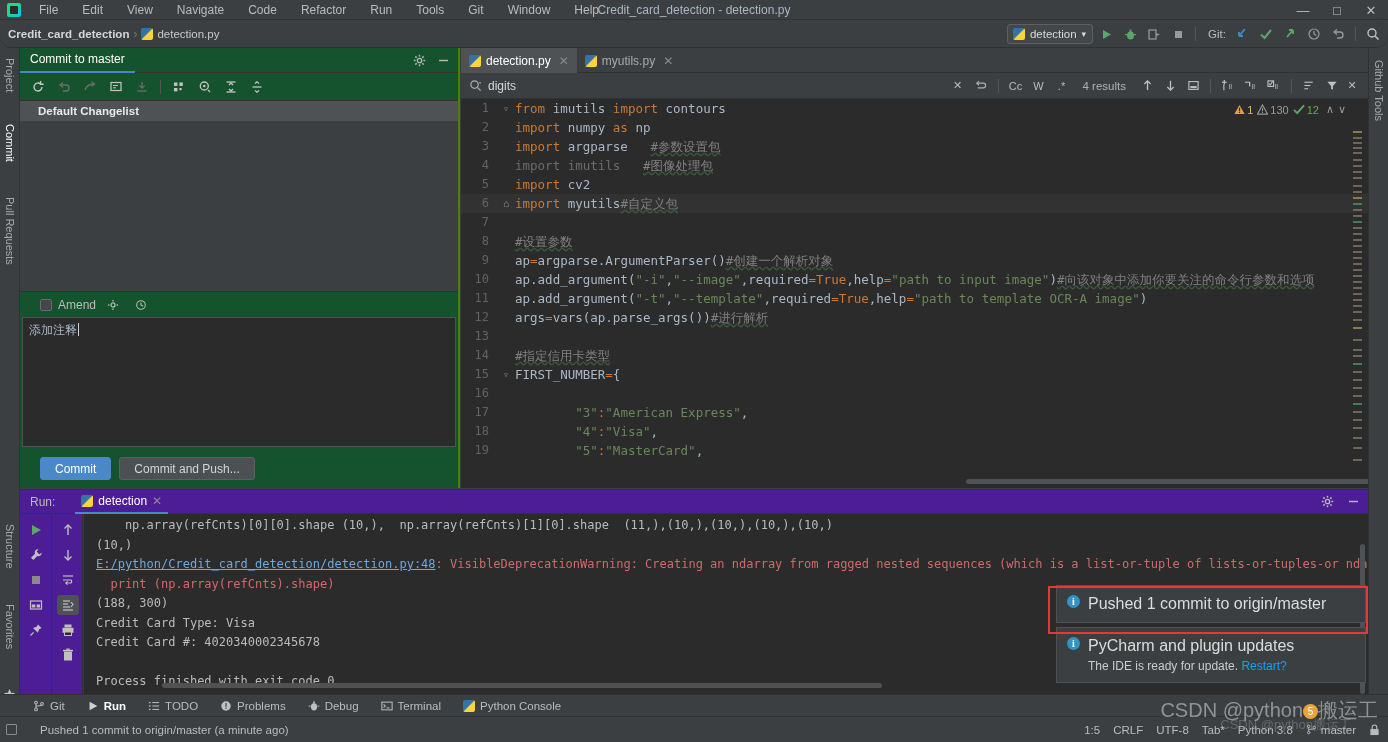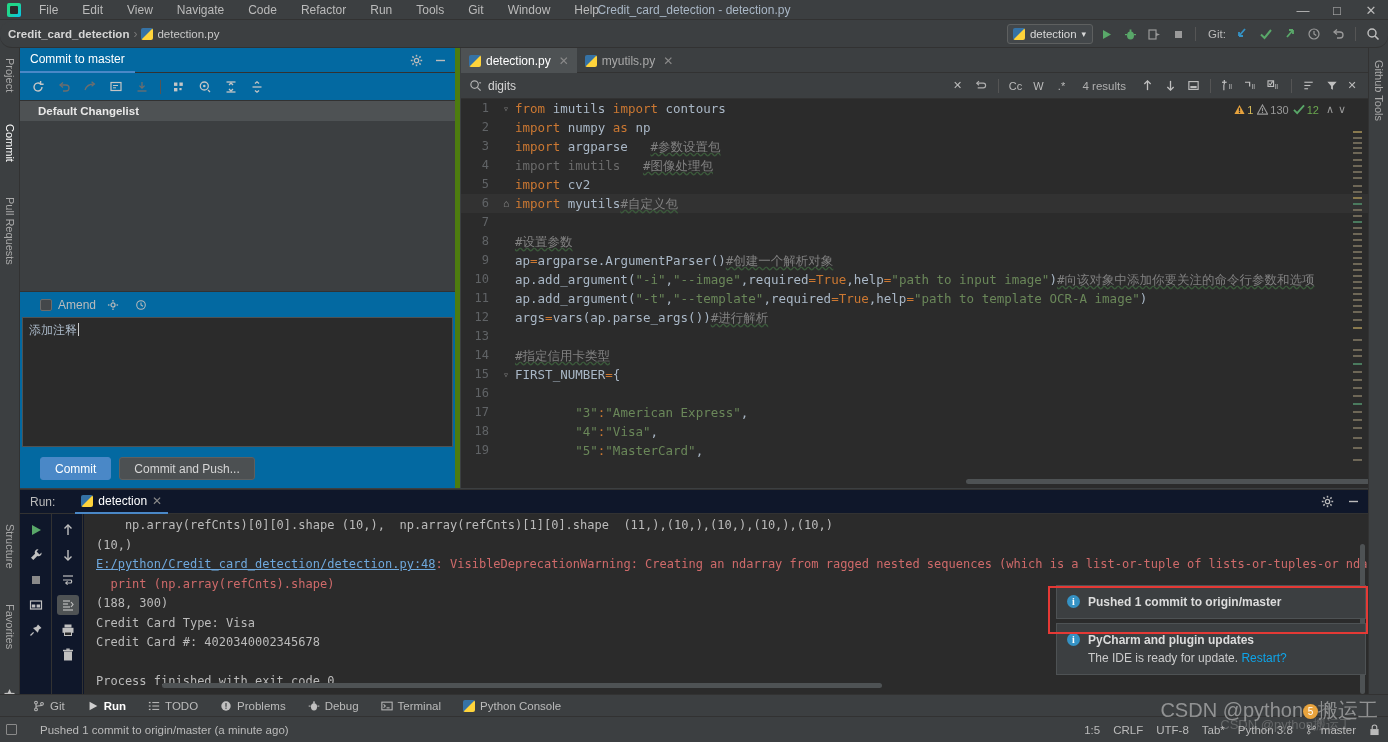--- a/index.html
+++ b/index.html
@@ -81,21 +81,21 @@
   }
   .vtab.sel{ color:#ffffff; }
   .rstripe{
     position:absolute; right:0; top:48px; width:20px; height:646px;
     background:#3c3f41; border-left:1px solid #323232;
   }
 
   
   .commitpanel{
     position:absolute; left:20px; top:48px; width:440px; height:440px;
-    background:#0369a1; border-right:5px solid #4d7c0f;
+    background:#14532d; border-right:2px solid #4d7c0f;
   }
   .cp-head{
     height:25px; display:flex; align-items:center; position:relative;
     border-bottom:1px solid #323232;
   }
   .cp-title{
     font-size:12px; color:#ffffff; padding:0 10px; height:25px;
     display:flex; align-items:center; border-bottom:2px solid #4a88c7;
   }
   .cp-head-right{ position:absolute; right:4px; display:flex; gap:2px; align-items:center;}
@@ -193,21 +193,21 @@
   .mk{ position:absolute; right:0; width:9px; height:2px; }
 
   .hscroll{
     position:absolute; left:505px; bottom:4px; width:750px; height:5px;
     background:#4e5254; border-radius:3px;
   }
 
   
   .runpanel{
     position:absolute; left:20px; top:489px; width:1348px; height:205px;
-    background:#0f172a; border-top:1px solid #323232;
+    background:#4c1d95; border-top:1px solid #323232;
   }
   .run-head{
     height:24px; display:flex; align-items:center; position:relative;
     border-bottom:1px solid #323232;
   }
   .run-label{ font-size:12px; color:#bbbbbb; padding-left:10px; }
   .run-tab{
     display:flex; align-items:center; gap:5px; font-size:12px; color:#ffffff;
     margin-left:20px; height:24px; padding:0 6px; border-bottom:2px solid #4a88c7;
   }
@@ -249,21 +249,21 @@
   .notif{
     background:#3c3f41; border:1px solid #4e5254; padding:9px 10px;
     display:flex; gap:8px; align-items:flex-start;
   }
   .notif + .notif{ margin-top:4px; }
   .iicon{
     width:13px;height:13px;border-radius:50%;background:#3592c4;color:#ffffff;
     font-size:10px; font-weight:bold; display:flex;align-items:center;justify-content:center;
     flex:none; font-family:"Liberation Serif", serif;
   }
-  .ntext{ font-size:12px; color:#dcdcdc; font-weight:bold; }
+  .ntext{ font-size:16px; color:#dcdcdc; font-weight:normal; }
   .ntext2{ font-size:12px; color:#cccccc; font-weight:normal; margin-top:4px;}
   .restart{ color:#0ea5e9; }
   .redbox{
     position:absolute; left:1048px; top:586px; width:320px; height:48px;
     border:2px solid #e53935; z-index:31; pointer-events:none;
   }
 
   
   .toolstrip{
     position:absolute; left:0; bottom:26px; width:1388px; height:22px;

